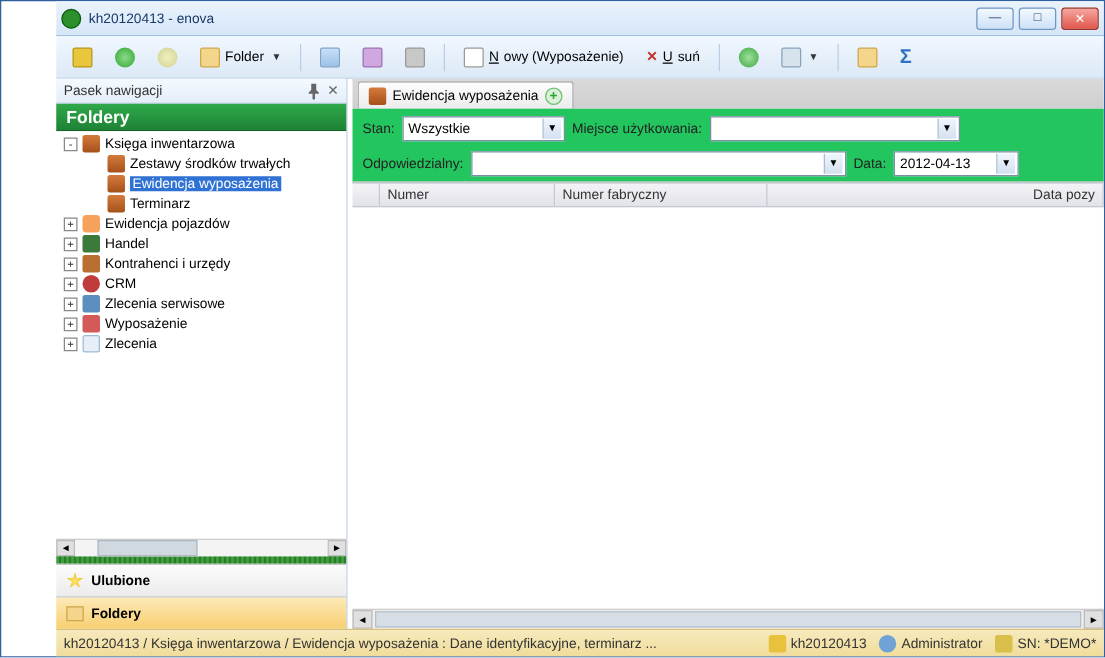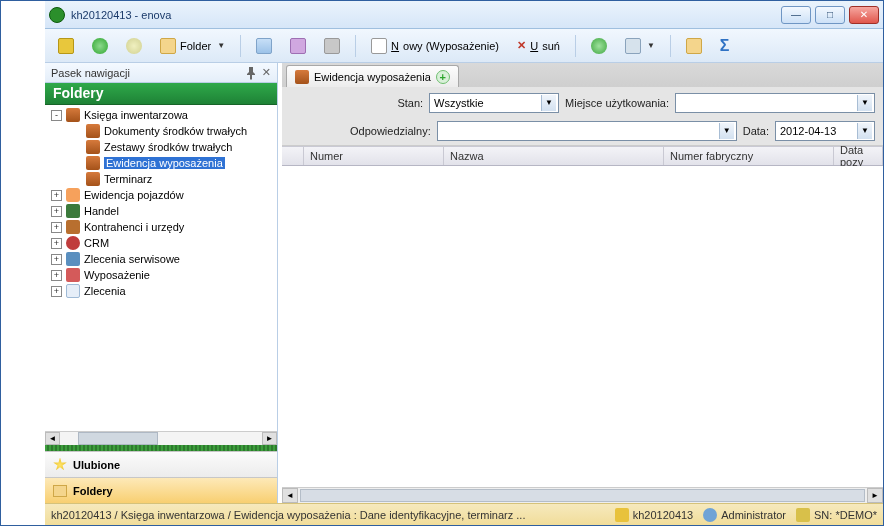--- a/index.html
+++ b/index.html
@@ -77,21 +77,21 @@
   .acc-rec { background:linear-gradient(#f3f3f3,#e2e2e2); font-weight:bold;}
   .acc-fold{ background:linear-gradient(#fde9b8,#f8cf71); font-weight:bold;}
   .acc-fav .ai{width:14px;height:14px;background:radial-gradient(#ffe46a,#e2b20f);clip-path:polygon(50% 0,61% 35%,98% 35%,68% 57%,79% 91%,50% 70%,21% 91%,32% 57%,2% 35%,39% 35%);}
   .acc-rec .ai{width:14px;height:14px;border:2px solid #888;border-radius:50%;}
   .acc-fold .ai{width:14px;height:12px;background:#f4d58c;border:1px solid #cfa747;}
 
   
   .content { flex:1; display:flex; flex-direction:column; background:#fff; }
   .tabstrip { height:24px; background:linear-gradient(#d9d9d9,#cfcfcf); display:flex; align-items:flex-end; padding-left:4px; }
   .tab { height:22px; background:linear-gradient(#fdfdfd,#ececec); border:1px solid #a8a8a8; border-bottom:none; border-radius:3px 3px 0 0; display:flex; align-items:center; gap:5px; padding:0 8px; }
-  .filters { padding:6px 8px 4px 8px; display:flex; flex-wrap:wrap; gap:4px 6px; align-items:center; background:#e5e5e5; border-bottom:1px solid #cccccc;justify-content:flex-end; }
+  .filters { padding:6px 8px 4px 8px; display:flex; flex-wrap:wrap; gap:4px 6px; align-items:center; background:#22c55e; border-bottom:1px solid #cccccc; }
   .filters label{color:#222;}
   .combo { height:20px; border:1px solid #7a8fa6; background:#fff; display:flex; align-items:center; padding:0 2px 0 4px; }
   .combo .cv{min-width:20px;}
   .combo .ca{width:15px;height:16px;background:linear-gradient(#f0f5fb,#d3e1f0);border-left:1px solid #a8bdd4;text-align:center;font-size:8px;line-height:16px;}
 
   .gridhead { height:20px; background:linear-gradient(#f3f3f7,#e2e2ea); border-top:1px solid #c9c9d3; border-bottom:1px solid #b6b6c4; display:flex;justify-content:flex-end; }
   .gh { border-right:1px solid #c9c9d3; padding:2px 6px; color:#333; display:flex; align-items:center; }
   .gridbody { flex:1; background:#fff; }
   .gridscroll { height:16px; background:#efefef; border-top:1px solid #ccc; display:flex; }
   .gridscroll .arrow{width:16px;background:#e0e0e0;border:1px solid #bbb;font-size:8px;text-align:center;line-height:14px;}
@@ -186,25 +186,20 @@
       <div class="folders-title">Foldery</div>
       <div class="tree" id="tree">
           <div class="treenode l1">
             <span class="exp">-</span>
             <span class="node-icon ni-box"></span>
             <span class="lbl">Księga inwentarzowa</span>
           </div>
           <div class="treenode l2">
             <span class="noexp"></span>
             <span class="node-icon ni-box"></span>
-            <span class="lbl">Dokumenty środków trwałych</span>
-          </div>
-          <div class="treenode l2">
-            <span class="noexp"></span>
-            <span class="node-icon ni-box"></span>
             <span class="lbl">Zestawy środków trwałych</span>
           </div>
           <div class="treenode l2 selected">
             <span class="noexp"></span>
             <span class="node-icon ni-box"></span>
             <span class="lbl">Ewidencja wyposażenia</span>
           </div>
           <div class="treenode l2">
             <span class="noexp"></span>
             <span class="node-icon ni-box"></span>
@@ -299,21 +294,20 @@
         <div class="combo" style="width:100px">
           <span class="cv">2012-04-13</span>
           <span style="flex:1"></span>
             <span class="ca">▼</span>
         </div>
       </div>
 
       <div class="gridhead">
         <div class="gh" style="width:22px"></div>
         <div class="gh" style="width:140px">Numer</div>
-        <div class="gh" style="width:220px">Nazwa</div>
         <div class="gh" style="width:170px">Numer fabryczny</div>
         <div class="gh" style="flex:1;justify-content:flex-end">Data pozy</div>
       </div>
       <div class="gridbody"></div>
       <div class="gridscroll">
         <div class="arrow">◄</div>
         <div class="track">
             <div class="thumb"></div>
           </div>
         <div class="arrow">►</div>

